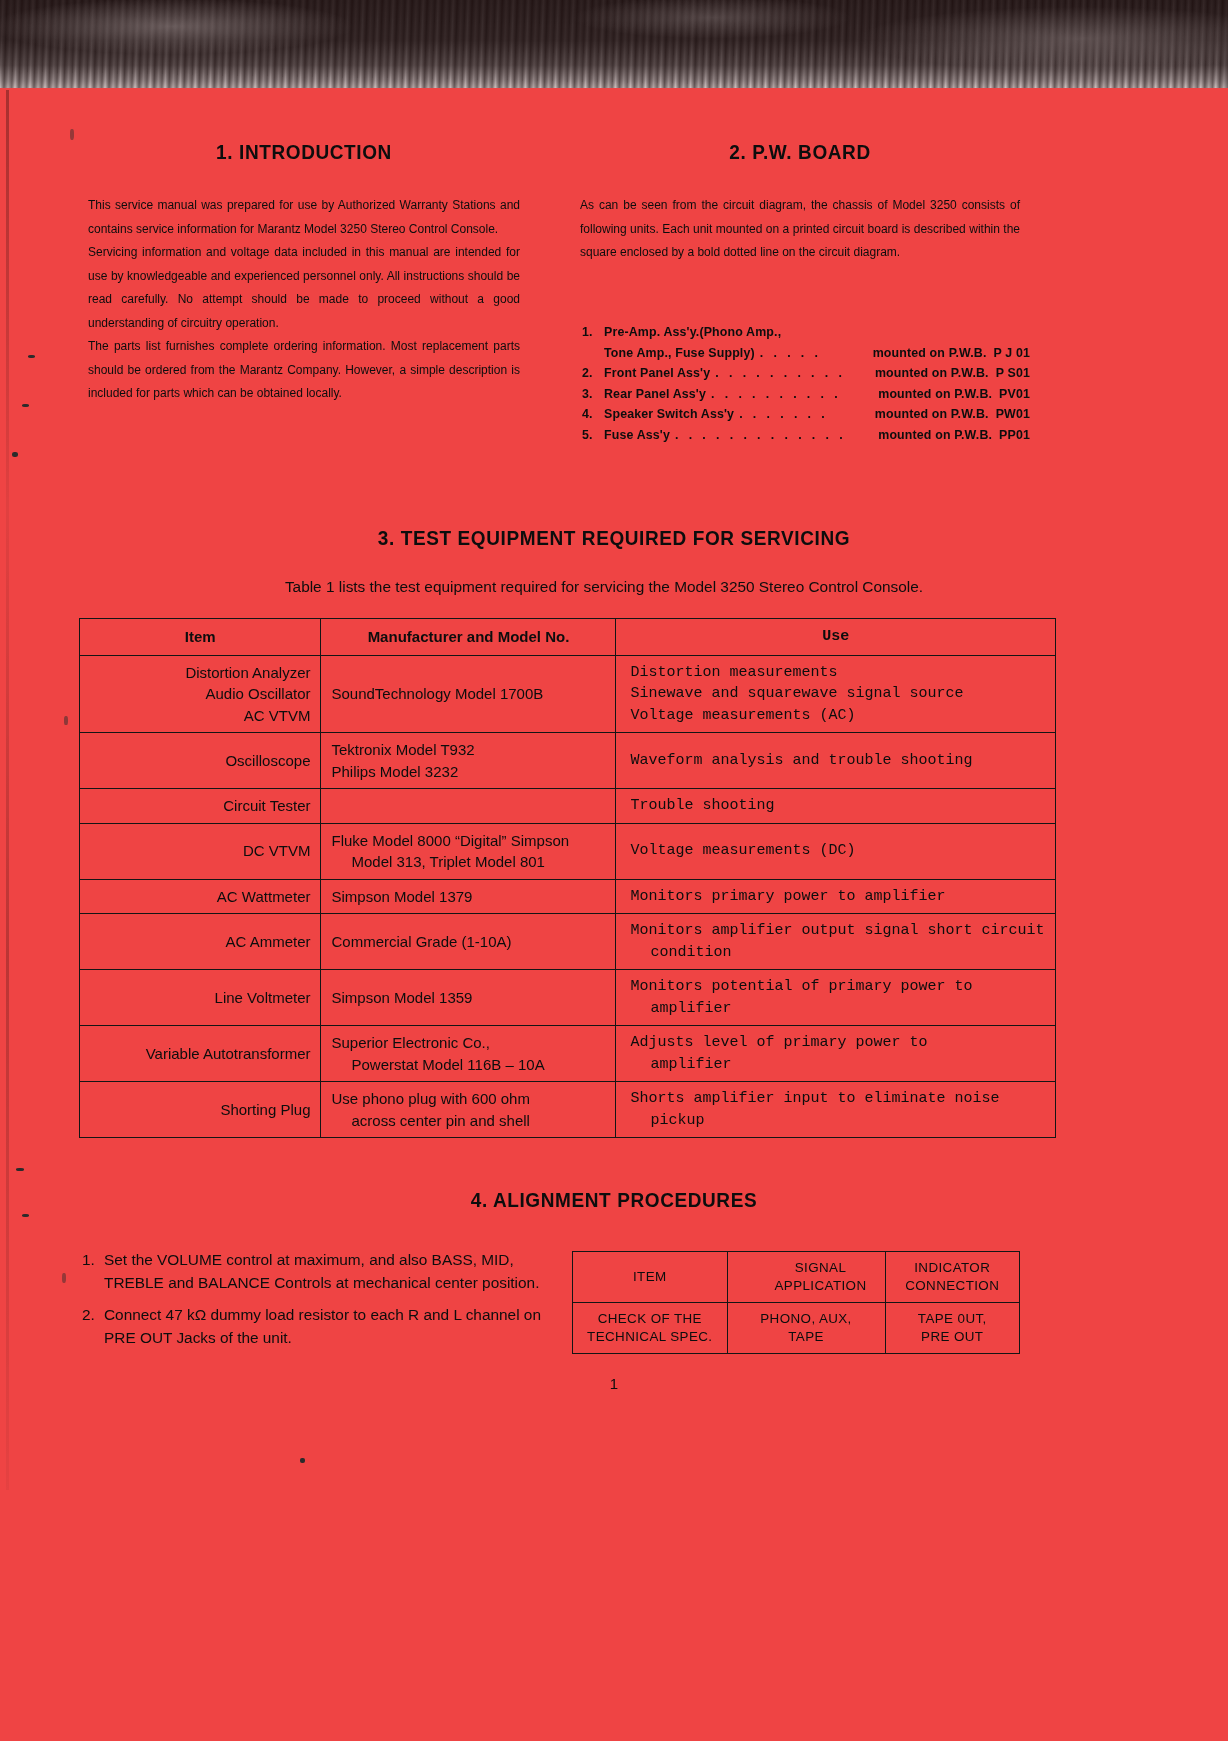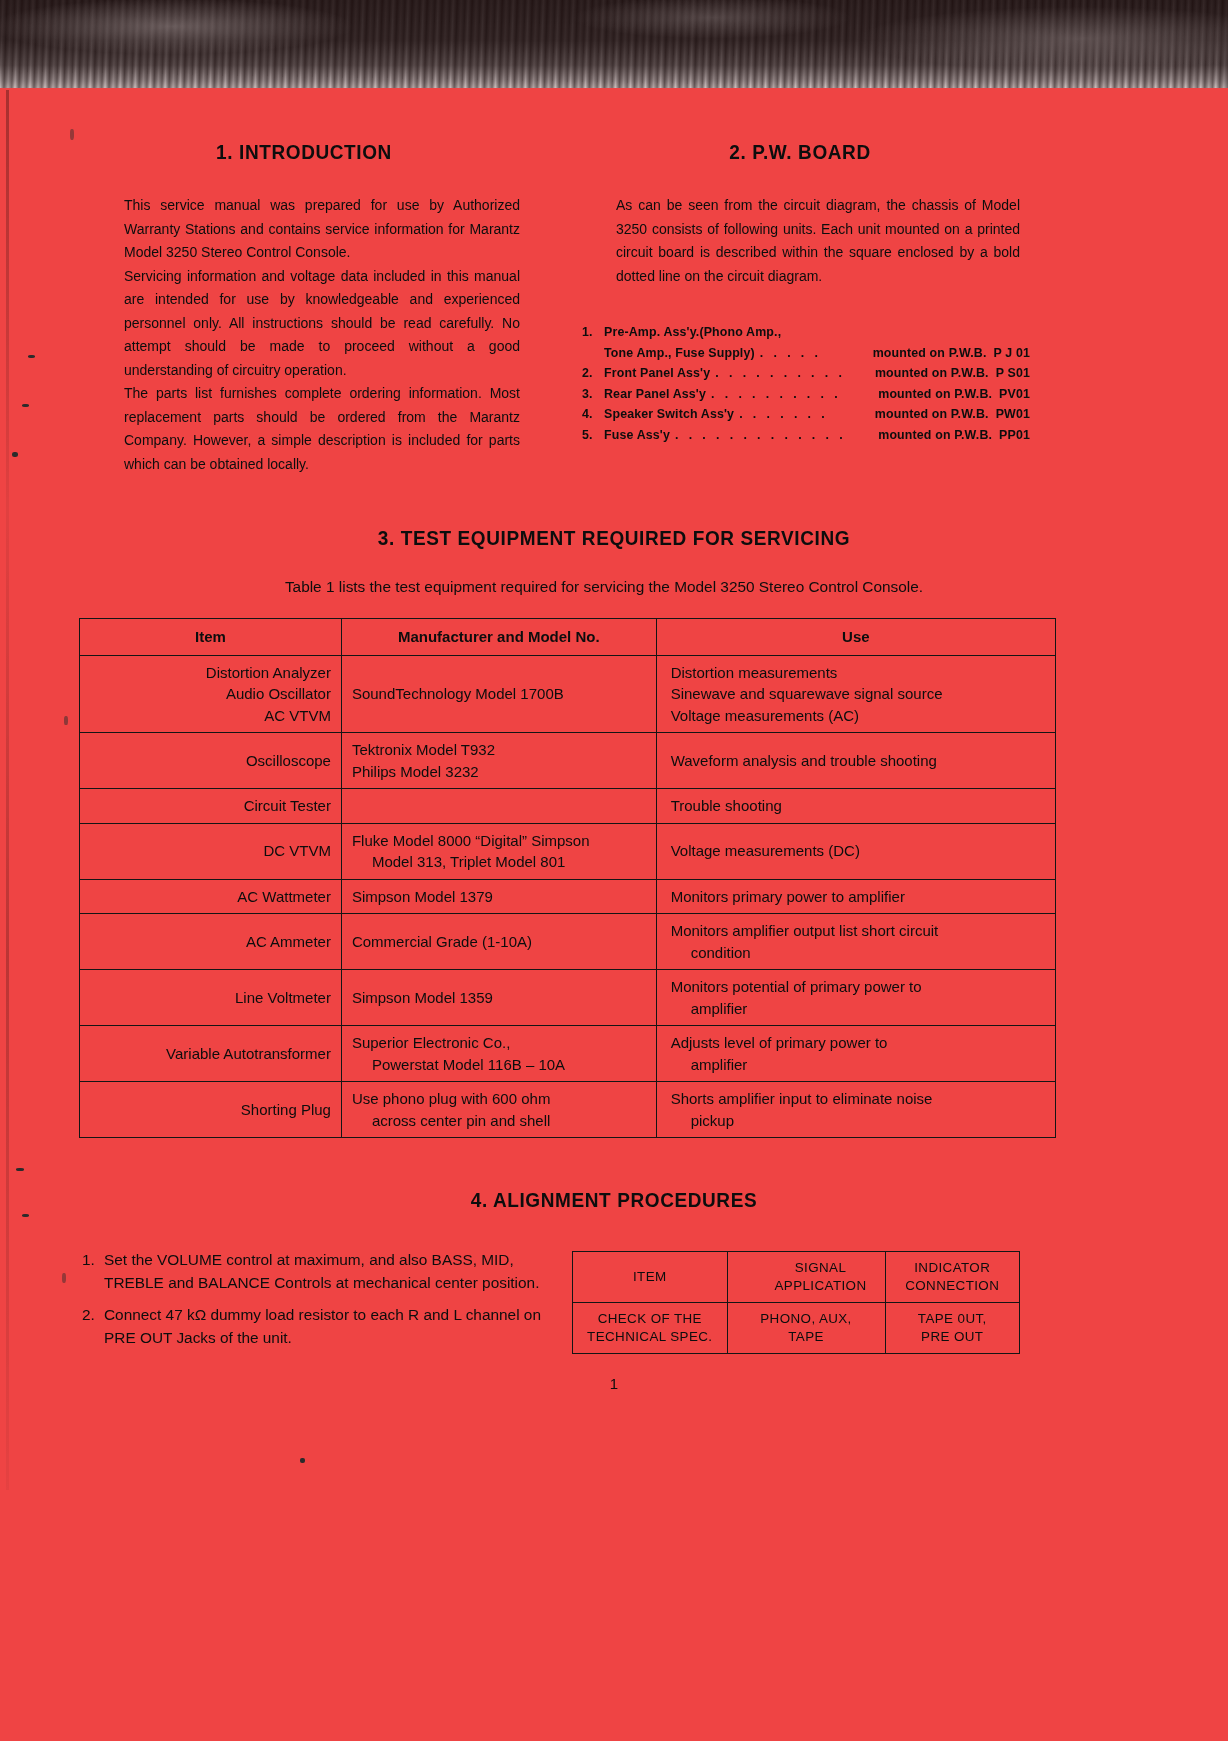--- a/index.html
+++ b/index.html
@@ -60,25 +60,24 @@
   
   .h-sec {
     font-weight: bold;
     font-size: 19px;
     letter-spacing: 0.6px;
     text-align: center;
     font-family: "Liberation Sans", sans-serif;
     transform: scaleY(1.08);
   }
   .body-text {
-    font-size: 14px;
+    font-size: 12px;
     line-height: 23.5px;
     text-align: justify;
     text-justify: inter-word;
-    margin-left: 36px;
   }
   .body-text p { margin: 0; }
 
   
   .col-left {
     position: absolute;
     left: 88px;
     top: 142px;
     width: 432px;
   }
@@ -153,21 +152,21 @@
     line-height: 21.5px;
     font-weight: normal;
   }
   .equip-table thead th {
     text-align: center;
     font-weight: bold;
     padding: 7px 6px;
   }
   .equip-table .c-item { width: 246px; }
   .equip-table .c-model { width: 316px; }
-  .equip-table .c-use { width: 415px; }
+  .equip-table .c-use { width: 415px; font-family: Liberation Mono, monospace; }
   .equip-table td.c-item { padding-left: 28px; text-align: right; }
   .equip-table td.c-model { text-align: left; }
   .equip-table td.c-use { padding-left: 14px; }
   .cellline { display: block; white-space: pre; }
   .cellline.ind { padding-left: 20px; }
 
   
   .sec4-title {
     position: absolute;
     left: 0;
@@ -381,21 +380,21 @@
           </td>
         </tr>
         <tr>
           <td class="c-item">
             <span class="cellline">AC Ammeter</span>
           </td>
           <td class="c-model">
             <span class="cellline">Commercial Grade (1-10A)</span>
           </td>
           <td class="c-use">
-            <span class="cellline">Monitors amplifier output list short circuit</span>
+            <span class="cellline">Monitors amplifier output signal short circuit</span>
             <span class="cellline ind">condition</span>
           </td>
         </tr>
         <tr>
           <td class="c-item">
             <span class="cellline">Line Voltmeter</span>
           </td>
           <td class="c-model">
             <span class="cellline">Simpson Model 1359</span>
           </td>

